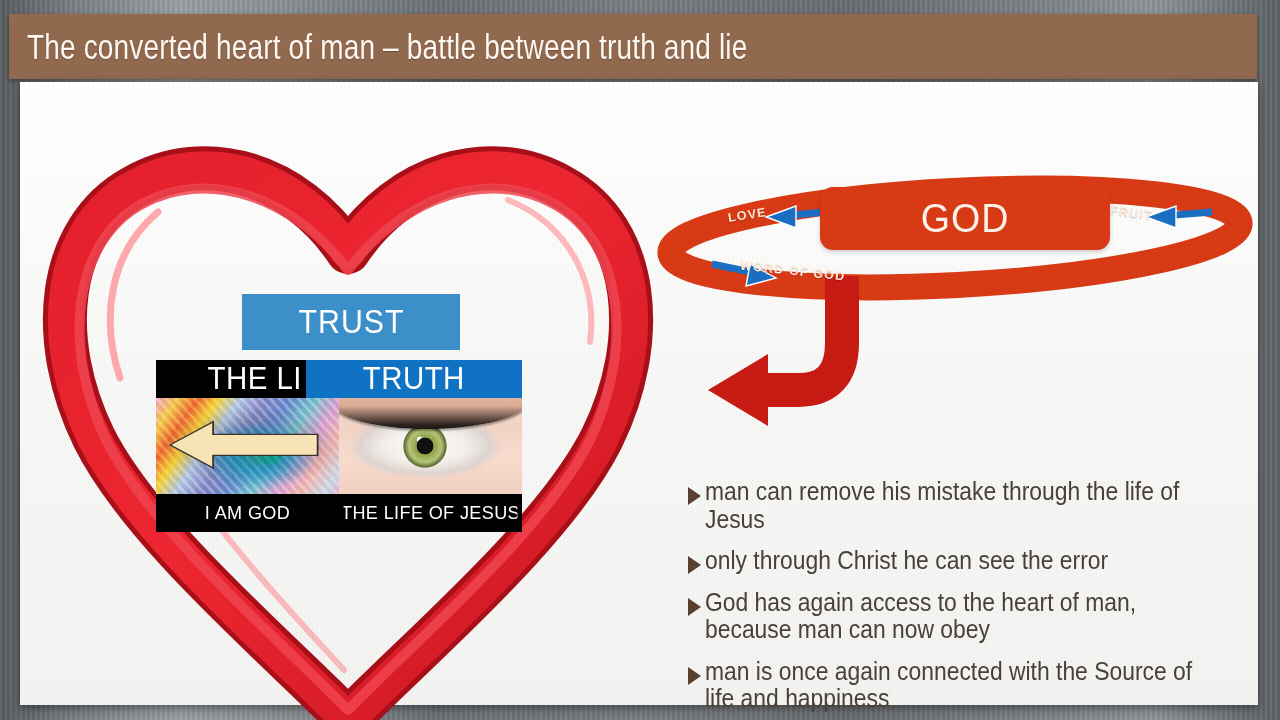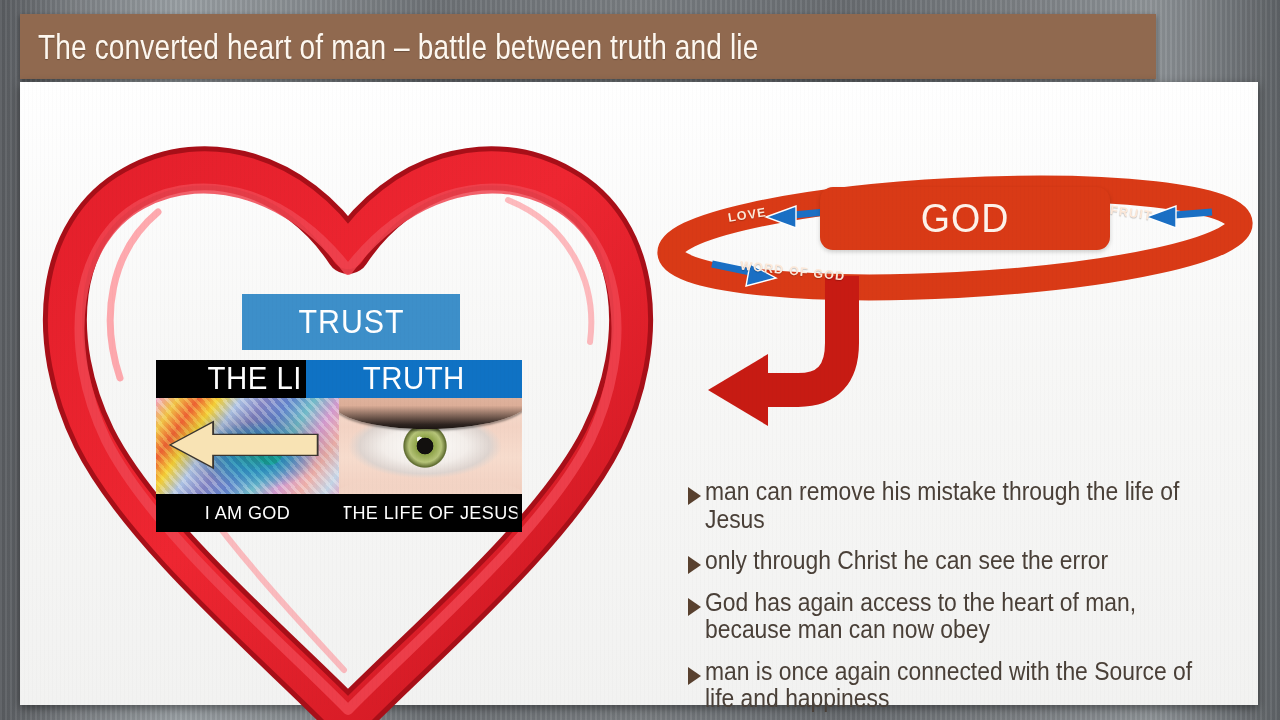--- a/index.html
+++ b/index.html
@@ -29,21 +29,21 @@
     box-shadow:0 3px 9px rgba(0,0,0,0.45);
   }
   #slide:after{
     content:"";position:absolute;inset:0;pointer-events:none;
     background:repeating-linear-gradient(90deg,
       rgba(0,0,0,0.012) 0px,rgba(0,0,0,0.012) 1px,
       rgba(255,255,255,0) 1px,rgba(255,255,255,0) 4px);
   }
   
   #titlebar{
-    position:absolute;left:20px;top:14px;width:1136px;height:65px;
+    position:absolute;left:9px;top:14px;width:1248px;height:65px;
     background:#90694f;
     box-shadow:0 2px 5px rgba(0,0,0,0.4);
     display:flex;align-items:center;
   }
   #titlebar .title{
     color:#fdf7ef;font-size:35px;letter-spacing:0.2px;
     font-family:"Liberation Sans", sans-serif;
     font-weight:300;
     transform:scaleX(0.80);transform-origin:left center;
     white-space:nowrap;margin-left:18px;

